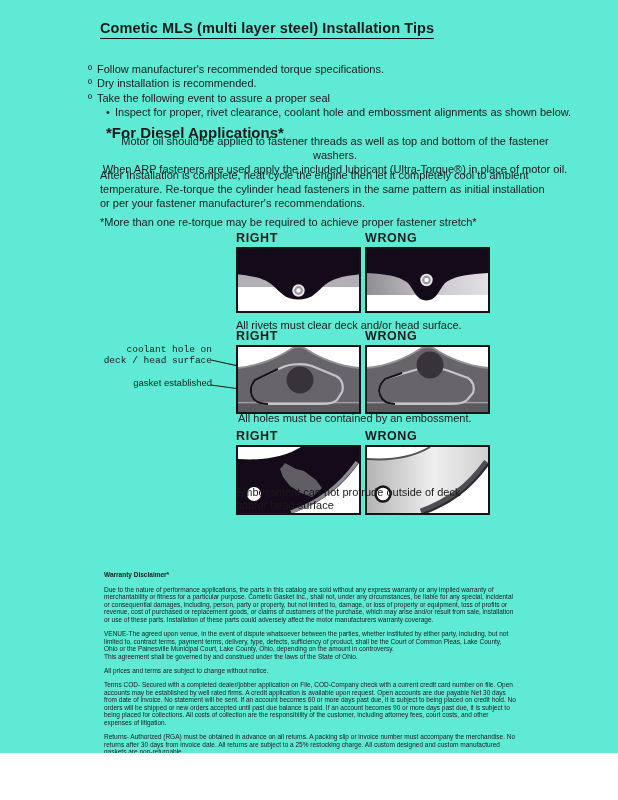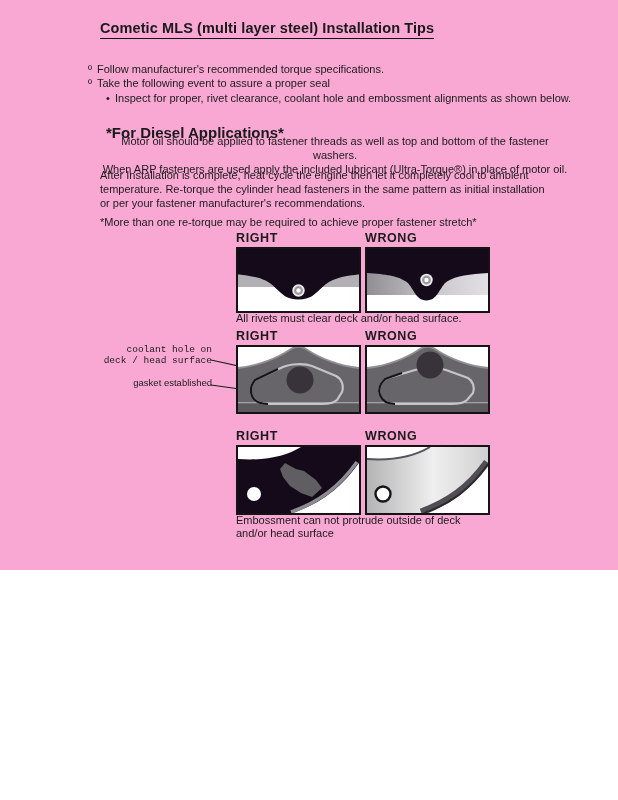--- a/index.html
+++ b/index.html
@@ -1,16 +1,16 @@
 <!DOCTYPE html>
 <html><head>
 <meta charset="utf-8">
 <style>
   html,body{margin:0;padding:0;background:#fff;}
-  .page{position:relative;width:618px;height:570px;background:#f9a8d4;overflow:hidden;
+  .page{position:relative;width:618px;height:753px;background:#5eead4;overflow:hidden;
         font-family:"Liberation Sans",sans-serif;color:#1a1a1a;}
   .title{position:absolute;left:100px;top:20px;margin:0;font-size:14.5px;font-weight:bold;
          display:inline-block;border-bottom:1.6px solid #111;padding-bottom:2px;letter-spacing:.1px;}
   .tips{position:absolute;left:88px;top:62px;margin:0;padding:0;list-style:none;
         font-size:11px;line-height:14.4px;width:470px;}
   .tips li{white-space:nowrap;}
   .tips li.sub{padding-left:18px;}
   .tips .mk{display:inline-block;width:9px;}
   .h2{position:absolute;left:100px;top:118px;margin:6px;font-size:15px;font-weight:bold;}
   .body-par{position:absolute;left:100px;margin:0;font-size:11px;line-height:13.8px;
@@ -32,20 +32,21 @@
 </style>
 </head>
 <body>
 
 <div class="page">
 
   <h1 class="title">Cometic MLS (multi layer steel) Installation Tips</h1>
 
   <ul class="tips">
     <li><span class="mk">º</span><span>Follow manufacturer's recommended torque specifications.</span></li>
+    <li><span class="mk">º</span><span>Dry installation is recommended.</span></li>
     <li><span class="mk">º</span><span>Take the following event to assure a proper seal</span></li>
     <li class="sub"><span class="mk">•</span><span>Inspect for proper, rivet clearance, coolant hole and embossment alignments as shown below.</span></li>
   </ul>
 
   <h2 class="h2">*For Diesel Applications*</h2>
   <p class="body-par p1">Motor oil should be applied to fastener threads as well as top and bottom of the fastener washers.
 When ARP fasteners are used apply the included lubricant (Ultra-Torque®) in place of motor oil.</p>
   <p class="body-par p2">After Installation is complete, heat cycle the engine then let it completely cool to ambient
 temperature. Re-torque the cylinder head fasteners in the same pattern as initial installation
 or per your fastener manufacturer's recommendations.</p>
@@ -78,21 +79,21 @@
       <rect x="0" y="0" width="121" height="62" fill="#ffffff"></rect>
       <rect x="0" y="24" width="121" height="22" fill="url(#deckGrad)"></rect>
       <rect x="0" y="46" width="121" height="16" fill="#ffffff"></rect>
       <path d="M0,0 H121 V24 C102,25.5 90,26.5 80,32.5 C73,37 71,51.5 59.5,51.5 C48,51.5 46,37 39,32.5 C29,26.5 20,25.5 0,24 Z" fill="#150a19"></path>
       <circle cx="59.5" cy="31" r="6.2" fill="#ececec"></circle>
       <circle cx="59.5" cy="31" r="4.4" fill="#9a989c"></circle>
       <circle cx="59.5" cy="31" r="2.2" fill="#ffffff"></circle>
     </svg>
   </div>
 
-  <div class="caption" style="left:236px;top:312px;width:280px;">All rivets must clear deck and/or head surface.</div>
+  <div class="caption" style="left:236px;top:319px;width:280px;">All rivets must clear deck and/or head surface.</div>
 
   <div class="dg-header" style="left:236px;top:329px;">RIGHT</div>
   <div class="dg-header" style="left:365px;top:329px;">WRONG</div>
 
   <div class="dg-label" style="left:90px;top:344px;white-space:pre-line;font-family:Liberation Mono, monospace;">coolant hole on
 deck / head surface</div>
   <div class="dg-label" style="left:90px;top:377px;">gasket established</div>
 
   <svg class="leader" style="left:211px;top:352px;" width="92" height="48" viewBox="0 0 92 48">
     <line x1="0" y1="8" x2="87" y2="27" stroke="#1a1a1a" stroke-width="1.1"></line>
@@ -118,20 +119,21 @@
       <path d="M0,65 L0,21 C20,19 40,11 53,2 C58,-1 63,-1 68,2 C81,11 101,19 121,21 L121,65 Z" fill="#67656a"></path>
       <path d="M0,21 C20,19 40,11 53,2 C58,-1 63,-1 68,2 C81,11 101,19 121,21" fill="none" stroke="#929096" stroke-width="1.8"></path>
       <rect x="0" y="55" width="121" height="10" fill="#5c5a5e"></rect>
       <rect x="0" y="55" width="121" height="1.3" fill="#a3a1a5"></rect>
       <path d="M28,57 C20,57 15,53 13,48 C11,43 13,37 18,32 L48,23 C58,20 70,20 79,23 L101,31 C106,34 108,40 106,46 L100,53 C97,56 90,57 84,57 Z" fill="none" stroke="#c6c4c8" stroke-width="2.2"></path>
       <path d="M28,57 C20,57 15,53 13,48 C11,43 13,37 18,32 L35,26" fill="none" stroke="#17151a" stroke-width="2.2"></path>
       <circle cx="63" cy="18" r="13.5" fill="#38323a"></circle>
     </svg>
   </div>
 
+  <div class="caption" style="left:238px;top:412px;width:280px;">All holes must be contained by an embossment.</div>
 
   <div class="dg-header" style="left:236px;top:429px;">RIGHT</div>
   <div class="dg-header" style="left:365px;top:429px;">WRONG</div>
 
   <div class="panel" style="left:236px;top:445px;">
     <svg width="121" height="66" viewBox="0 0 121 66">
       <rect x="0" y="0" width="121" height="66" fill="#ffffff"></rect>
       <path d="M0,12 C28,14 48,9 63,0 L121,0 L121,16 C103,41 83,56 55,66 L0,66 Z" fill="#150a19"></path>
       <path d="M53,65 C81,55 101,40 119,15" fill="none" stroke="#8e8c92" stroke-width="3.5"></path>
       <path d="M47,16 L58,22 L66,24 L78,33 L84,41 L74,50 L63,46 L52,39 L45,30 L42,22 Z" fill="#605e62"></path>
@@ -150,21 +152,21 @@
       </defs>
       <rect x="0" y="0" width="121" height="66" fill="#ffffff"></rect>
       <path d="M0,12 C28,14 48,9 63,0 L121,0 L121,16 C103,41 83,56 55,66 L0,66 Z" fill="url(#silverGrad)"></path>
       <path d="M0,12 C28,14 48,9 63,0" fill="none" stroke="#55535a" stroke-width="2"></path>
       <path d="M54,65 C82,55 102,40 120,15" fill="none" stroke="#504e54" stroke-width="7"></path>
       <path d="M57,66 C85,56 104,41 121,17" fill="none" stroke="#2a282e" stroke-width="1.6"></path>
       <circle cx="16" cy="47" r="7.5" fill="#ffffff" stroke="#17151a" stroke-width="2.4"></circle>
     </svg>
   </div>
 
-  <div class="caption" style="left:236px;top:514px;width:280px;">Embossment can not protrude outside of deck
+  <div class="caption" style="left:236px;top:486px;width:280px;">Embossment can not protrude outside of deck
 and/or head surface</div>
 
   <div class="fineprint">
     <p class="fp-head">Warranty Disclaimer*</p>
     <p>Due to the nature of performance applications, the parts in this catalog are sold without any express warranty or any implied warranty of merchantability or fitness for a particular purpose.  Cometic Gasket Inc., shall not, under any circumstances, be liable for any special, incidental or consequential damages, including, person, party or property, but not limited to, damage, or loss of property or equipment, loss of profits or revenue, cost of purchased or replacement goods, or claims of customers of the purchase, which may arise and/or result from sale, installation or use of these parts.  Installation of these parts could adversely affect the motor manufacturers warranty coverage.</p>
     <p>VENUE-The agreed upon venue, in the event of dispute whatsoever between the parties, whether instituted by either party, including, but not limited to, contract terms, payment terms, delivery, type, defects, sufficiency of product, shall be the Court of Common Pleas, Lake County, Ohio or the Painesville Municipal Court, Lake County, Ohio, depending on the amount in controversy.
 This agreement shall be governed by and construed under the laws of the State of Ohio.</p>
     <p>All prices and terms are subject to change without notice.</p>
     <p>Terms COD- Secured with a completed dealer/jobber application on File, COD-Company check with a current credit card number on file.  Open accounts may be established by well rated firms.  A credit application is available upon request.  Open accounts are due payable Net 30 days from date of invoice.  No statement will be sent.  If an account becomes 60 or more days past due, it is subject to being placed on credit hold.  No orders will be shipped or new orders accepted until past due balance is paid.  If an account becomes 90 or more days past due, it is subject to being placed for collections.  All costs of collection are the responsibility of the customer, including attorney fees, court costs, and other expenses of litigation.</p>
     <p>Returns- Authorized (RGA) must be obtained in advance on all returns.  A packing slip or invoice number must accompany the merchandise.  No returns after 30 days from invoice date.  All returns are subject to a 25% restocking charge.  All custom designed and custom manufactured gaskets are non-returnable.</p>

